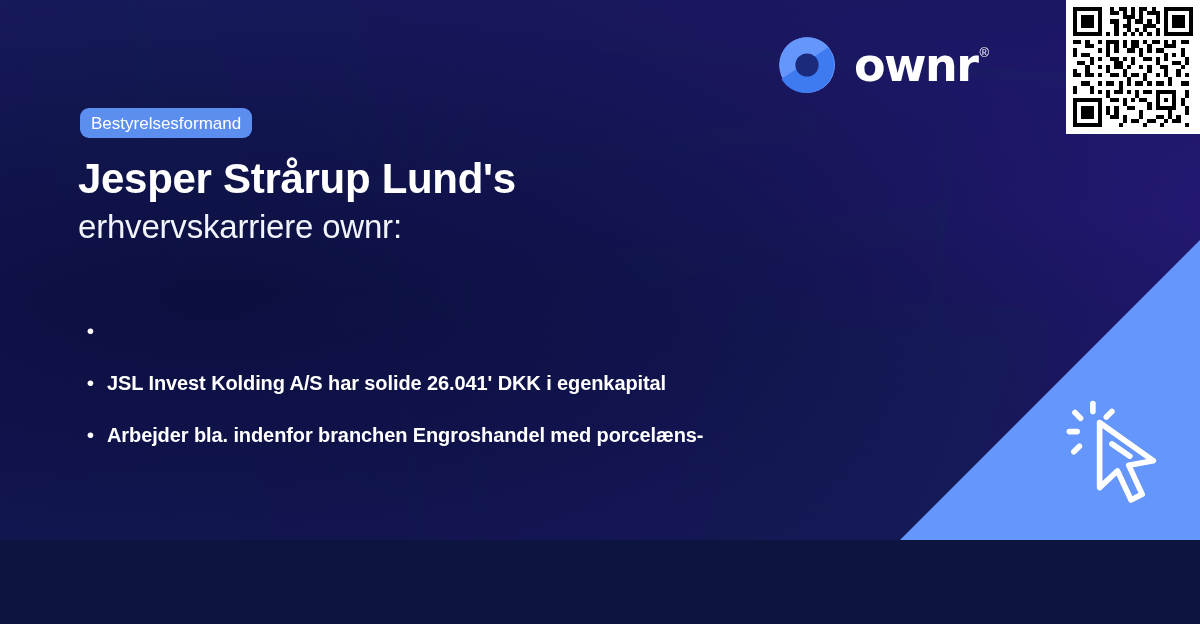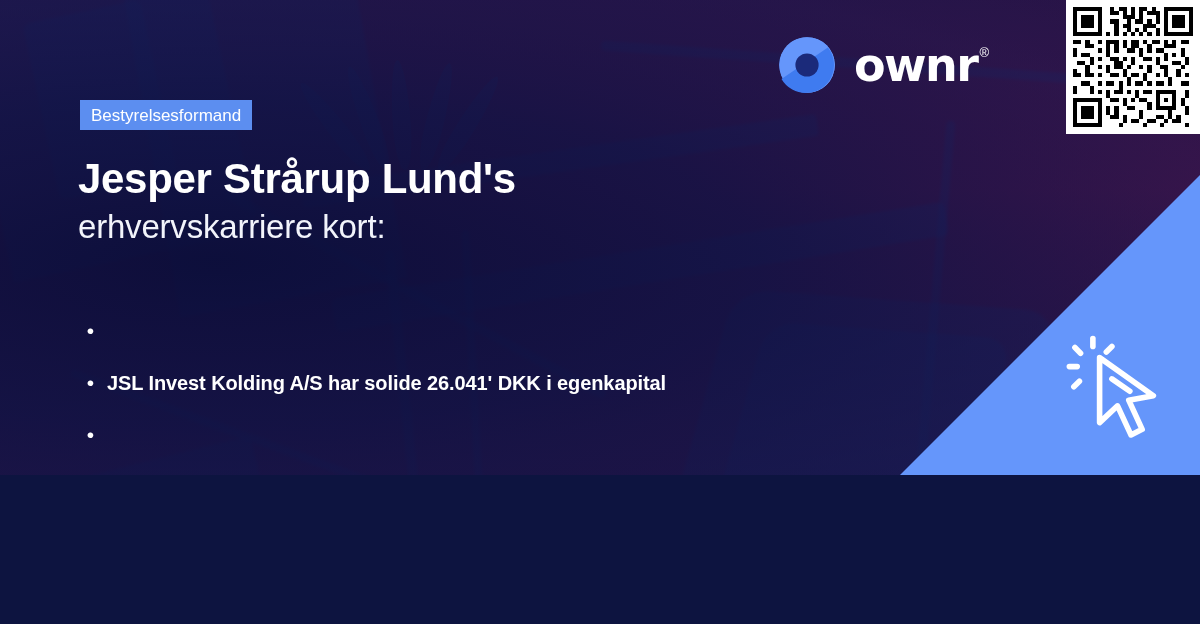--- a/index.html
+++ b/index.html
@@ -1,22 +1,22 @@
 <!DOCTYPE html>
 <html><head>
 <meta charset="utf-8">
 <style>
   html,body{margin:0;padding:0;background:#0d1440;}
   *{box-sizing:border-box;}
 
   .card{
     position:relative;
-    width:1200px;height:475px;
+    width:1200px;height:540px;
     overflow:hidden;
-    background:#be185d;
+    background:#6d28d9;
     font-family:"Liberation Sans","DejaVu Sans",sans-serif;
     -webkit-font-smoothing:antialiased;
   }
 
   
   .photo{position:absolute;inset:0;overflow:hidden;}
   .photo i{position:absolute;display:block;background:#4b62b8;opacity:.30;filter:blur(1.5px);}
 
   
   .p1{left:-20px;top:-40px;width:250px;height:300px;transform:rotate(-12deg);opacity:.22;}
@@ -58,23 +58,23 @@
     font-family:"DejaVu Sans","Liberation Sans",sans-serif;
   }
   .wordmark .reg{font-size:13px;color:#ffffff;line-height:1;margin-top:4px;margin-left:2px;}
 
   
   .qr-panel{position:absolute;left:1066px;top:0;width:134px;height:134px;background:#ffffff;padding:7px;}
   .qr{width:100%;height:100%;display:block;image-rendering:pixelated;}
 
   
   .badge{
-    position:absolute;left:80px;top:100px;height:30px;
+    position:absolute;left:80px;top:108px;height:30px;
     display:inline-flex;align-items:center;padding:0 11px;
-    background:#5c8ef0;border-radius:0;
+    background:#5c8ef0;border-radius:9px;
     color:#ffffff;font-size:17px;line-height:1;white-space:nowrap;
   }
   .title{
     position:absolute;left:78px;top:155px;
     color:#ffffff;font-size:42px;font-weight:700;line-height:1.12;
     letter-spacing:-.3px;white-space:nowrap;
   }
   .subtitle{
     position:absolute;left:78px;top:208px;
     color:#f2f4fb;font-size:33px;font-weight:400;line-height:1.15;
@@ -304,38 +304,39 @@
           <rect x="17" y="28" width="1" height="1"></rect>
         <rect x="21" y="28" width="1" height="1"></rect>
           <rect x="27" y="28" width="1" height="1"></rect>
       </g>
     </svg>
   </div>
 
   <div class="badge">Bestyrelsesformand</div>
 
   <div class="title">Jesper Strårup Lund's</div>
-  <div class="subtitle">erhvervskarriere kort:</div>
+  <div class="subtitle">erhvervskarriere ownr:</div>
 
   <div class="bullets">
 
     <div class="bullet">
       <span class="dot">•</span>
     </div>
 
     <div class="bullet">
       <span class="dot">•</span>
       <span class="btext">
         <span>JSL Invest Kolding A/S har solide 26.041' DKK i egenkapital</span>
       </span>
     </div>
 
     <div class="bullet">
       <span class="dot">•</span>
       <span class="btext">
+        <span>Arbejder bla. indenfor branchen Engroshandel med porcelæns-</span>
       </span>
     </div>
 
   </div>
 
   <div class="corner">
     <svg class="cursor" viewBox="0 0 100 100">
       <g fill="none" stroke="#ffffff" stroke-width="5" stroke-linecap="round" stroke-linejoin="round">
         <path d="M30 22 L78 56 L56 60 L68 86 L58 91 L46 65 L30 80 Z"></path>
         <line x1="41" y1="41" x2="57" y2="52"></line>

